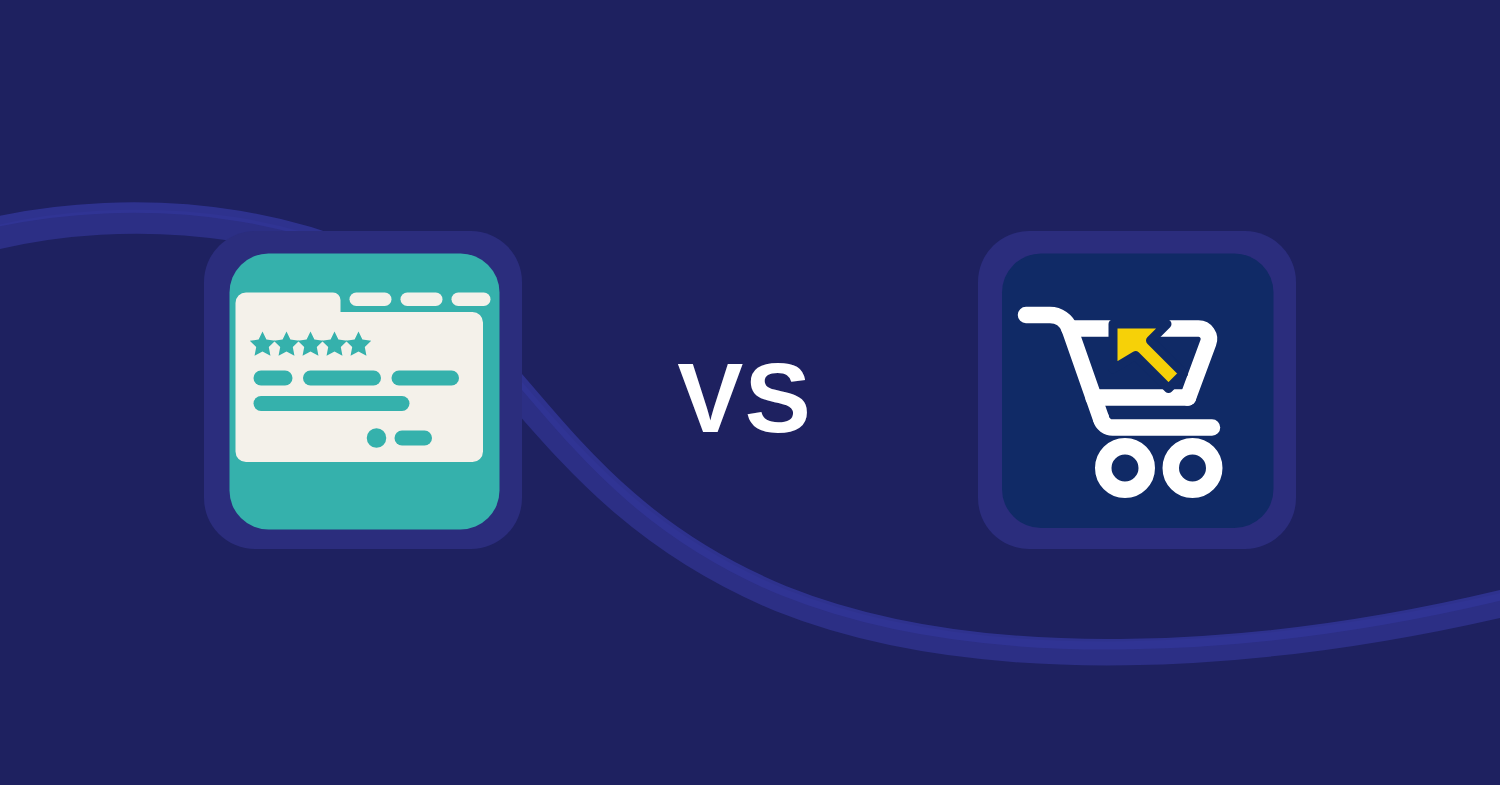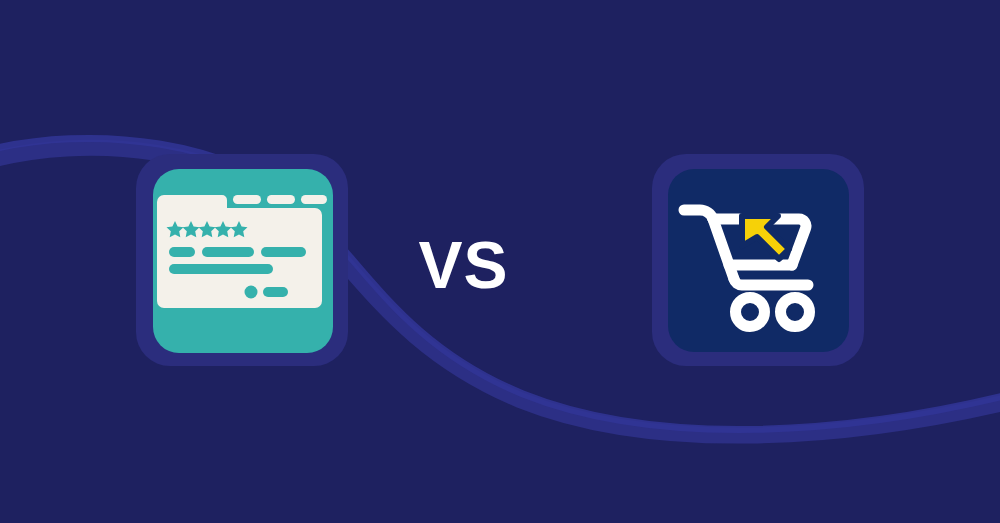--- a/index.html
+++ b/index.html
@@ -72,20 +72,21 @@
     left: 0;
     top: 232px;
     width: 927px;
     text-align: center;
     color: #ffffff;
     font-size: 66px;
     font-weight: bold;
     letter-spacing: 1px;
     line-height: 66px;
     font-family: "Liberation Sans", "DejaVu Sans", sans-serif;
+    padding-left: 33px;
   }
 
   .svg-block { display: block; }
 </style>
 </head>
 <body>
 
 <div id="stage">
 
   <svg id="bg-curve" viewBox="0 0 1000 523" xmlns="http://www.w3.org/2000/svg">

